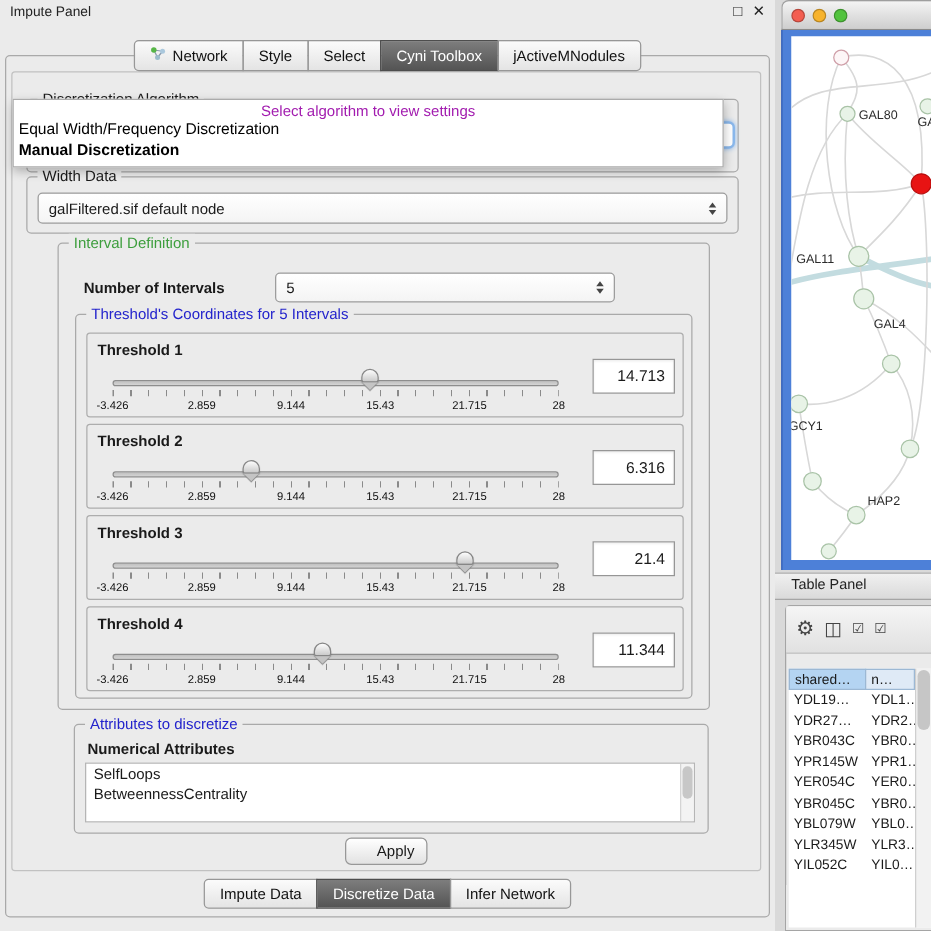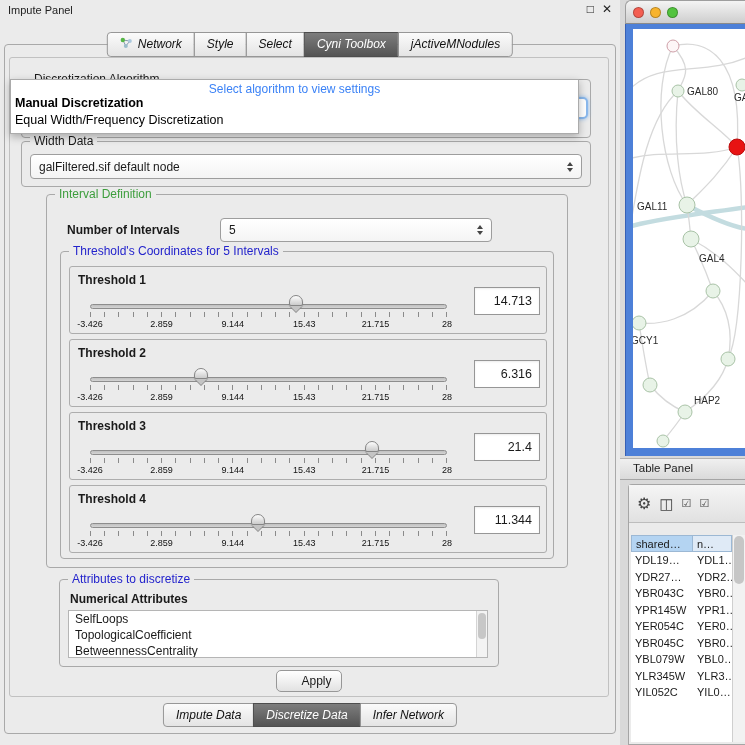--- a/index.html
+++ b/index.html
@@ -9,22 +9,22 @@
   
   #control-window { position:absolute; left:0; top:0; width:620px; height:745px; background:#ebebeb; }
   #cp-title { position:absolute; left:8px; top:4px; font-size:11px; color:#222; }
   .cp-winbtns { position:absolute; right:8px; top:2px; display:flex; gap:8px; font-size:12px; color:#222; }
   .cp-winbtns span { cursor:default; }
   #cp-outer { position:absolute; left:4px; top:44px; width:612px; height:690px; border:1px solid #a9a9a9; border-radius:4px; }
 
   .tabstrip { position:absolute; display:flex; z-index:6; }
   #top-tabs { top:32px; left:50%; transform:translateX(-50%); }
   #bottom-tabs { top:703px; left:50%; transform:translateX(-50%); }
-  .tab { display:flex; align-items:flex-start; gap:5px; padding:4px 12px; font-size:12px;
-         background:linear-gradient(#fbfbfb,#e4e4e4); border:1px solid #979797; margin-left:-1px; color:#111; white-space:nowrap;font-style:italic; }
+  .tab { display:flex; align-items:flex-end; gap:5px; padding:4px 12px; font-size:12px;
+         background:linear-gradient(#fbfbfb,#e4e4e4); border:1px solid #979797; margin-left:-1px; color:#111; white-space:nowrap; }
   .tab:first-child { border-radius:4px 0 0 4px; margin-left:0; }
   .tab:last-child { border-radius:0 4px 4px 0; }
   .tab.selected { background:linear-gradient(#7d7d7d,#545454); color:#fff; border-color:#4d4d4d; }
 
   #inner-panel { position:absolute; left:9px; top:57px; width:600px; height:640px; border:1px solid #c1c1c1; border-radius:3px; background:#ebebeb; }
 
   .group { position:absolute; border:1px solid #a9a9a9; border-radius:4px; }
   .group-label { position:absolute; top:-8px; left:8px; background:#ebebeb; padding:0 4px; font-size:12px; white-space:nowrap; }
   .green { color:#3d9e3d; }
   .blue { color:#2323cc; }
@@ -36,21 +36,21 @@
   .spin i { display:block; width:0; height:0; border-left:3.5px solid transparent; border-right:3.5px solid transparent; }
   .spin .up { border-bottom:4.5px solid #444; }
   .spin .down { border-top:4.5px solid #444; }
 
   #grp-alg { left:11px; top:21px; width:570px; height:59px; }
   #alg-combo-sliver { position:absolute; right:2px; top:17px; width:26px; height:22px; background:#fff;
                       border:2px solid #8ab8ec; border-radius:5px; box-shadow:0 0 4px #8ab8ec; }
 
   #algo-menu { position:absolute; left:10px; top:79px; width:569px; height:55px; background:#fff;
                border:1px solid #ababab; box-shadow:0 3px 8px rgba(0,0,0,.28); z-index:50; }
-  #algo-menu .prompt { text-align:center; color:#3b82f6; font-size:12px; padding-top:2px; height:15px; }
+  #algo-menu .prompt { text-align:center; color:#a21caf; font-size:12px; padding-top:2px; height:15px; }
   .menu-option { font-size:12.5px; line-height:17px; padding:0 4px; color:#000; }
   .menu-option.bold { font-weight:bold; }
 
   #grp-tabledata { left:11px; top:83px; width:570px; height:46px; }
   #tabledata-combo { left:8px; right:8px; top:12px; height:25px; }
 
   #grp-interval { left:36px; top:136px; width:522px; height:374px; }
   #count-label { position:absolute; left:20px; top:28px; font-weight:bold; }
   #count-combo { left:173px; top:23px; width:272px; height:24px; }
 
@@ -65,21 +65,21 @@
   .thumb::after { content:""; position:absolute; left:0; top:10px; width:0; height:0;
                   border-left:6px solid transparent; border-right:6px solid transparent; border-top:6px solid #c4c4c4;
                   filter:drop-shadow(0 1px 0 #868686); }
   .ticks { position:absolute; left:0; top:17px; width:357px; height:5px;
            background-image:repeating-linear-gradient(to right,#8a8a8a 0,#8a8a8a 1px,transparent 1px,transparent 14.24px); }
   .scale { position:absolute; left:0; top:24px; width:357px; height:12px; }
   .scale span { position:absolute; transform:translateX(-50%); font-size:9px; color:#111; white-space:nowrap; }
   .valbox { position:absolute; right:6px; top:20px; width:66px; height:28px; background:#fff; border:1px solid #969696;
             font-size:12.5px; text-align:right; line-height:26px; padding-right:7px; box-shadow:inset 0 1px 2px rgba(0,0,0,.08); }
 
-  #grp-attrs { left:49px; top:521px; width:440px; height:88px; }
+  #grp-attrs { left:49px; top:521px; width:508px; height:88px; }
   #attrs-title { position:absolute; left:10px; top:12px; font-weight:bold; }
   #attr-list { position:absolute; left:8px; right:10px; top:30px; height:48px; background:#fff; border:1px solid #b5b5b5; overflow:hidden; }
   .list-item { font-size:12px; line-height:16px; padding:0 6px; white-space:nowrap; }
   #attr-scroll { position:absolute; right:0; top:0; bottom:0; width:11px; background:#f3f3f3; border-left:1px solid #d4d4d4; }
   #attr-thumb { position:absolute; left:1px; right:1px; top:2px; height:26px; background:#c7c7c7; border-radius:5px; }
 
   #apply-btn { position:absolute; left:50%; transform:translateX(-50%); top:612px; width:66px; height:22px;
                background:linear-gradient(#ffffff,#e2e2e2); border:1px solid #979797; border-radius:5px;
                font-size:12px; text-align:center; line-height:20px;padding-left:15px; }
 
@@ -266,21 +266,20 @@
           <div class="valbox">11.344</div>
         </div>
       </div>
     </div>
 
     <div class="group" id="grp-attrs">
       <div class="group-label blue">Attributes to discretize</div>
       <div id="attrs-title">Numerical Attributes</div>
       <div id="attr-list">
         <div class="list-item">SelfLoops</div>
-          <div class="list-item">TopologicalCoefficient</div>
           <div class="list-item">BetweennessCentrality</div>
           <div id="attr-scroll">
           <div id="attr-thumb"></div>
         </div>
       </div>
     </div>
 
     <div id="apply-btn">Apply</div>
   </div>
 
@@ -291,22 +290,22 @@
     <div class="tab selected">
         <span>Discretize Data</span>
       </div>
     <div class="tab">
         <span>Infer Network</span>
       </div>
   </div>
 
   <div id="algo-menu">
     <div class="prompt">Select algorithm to view settings</div>
+    <div class="menu-option">Equal Width/Frequency Discretization</div>
     <div class="menu-option bold">Manual Discretization</div>
-    <div class="menu-option">Equal Width/Frequency Discretization</div>
   </div>
 </div>
 
 <div id="net-window">
   <div id="net-titlebar">
     <span class="tl" id="tl-red"></span>
     <span class="tl" id="tl-yellow"></span>
     <span class="tl" id="tl-green"></span>
   </div>
   <div id="net-frame">

